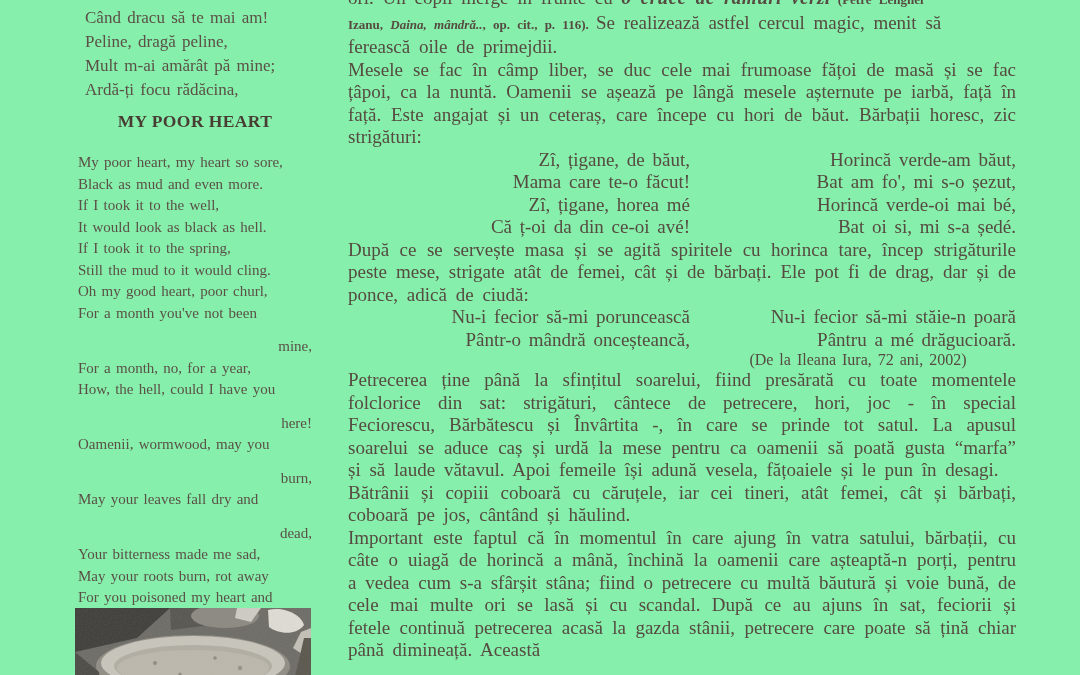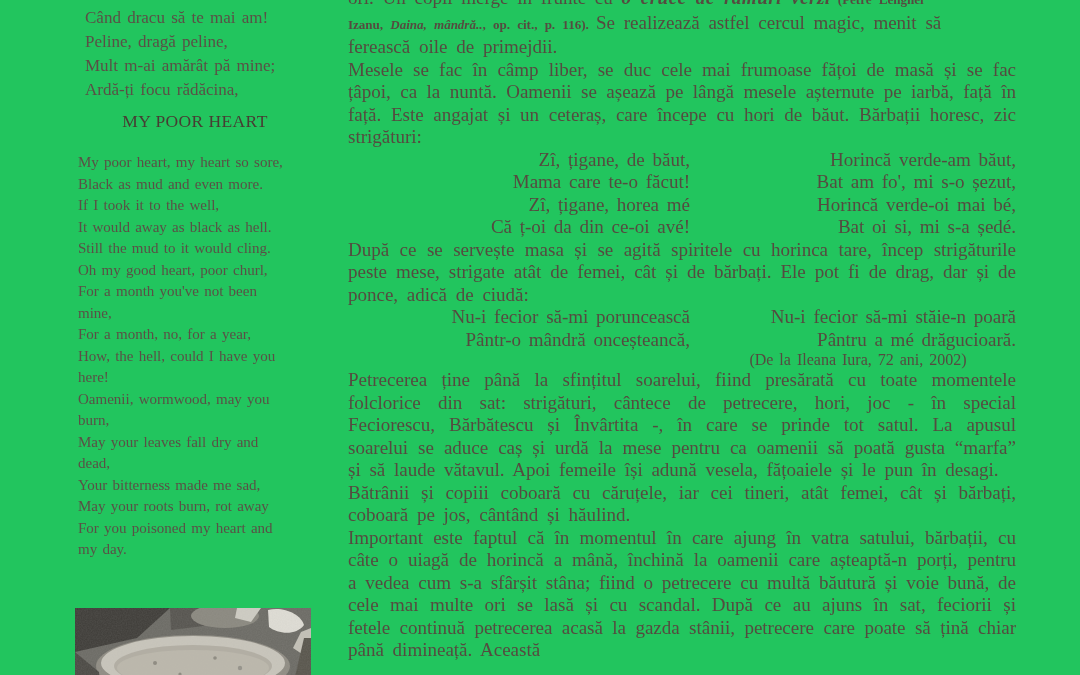--- a/index.html
+++ b/index.html
@@ -1,20 +1,20 @@
 <!DOCTYPE html>
 <html><head>
 <meta charset="utf-8">
 <style>
   html, body { margin: 0; padding: 0; background: #fcfbf7; }
   .page {
     position: relative;
     width: 1080px;
     height: 675px;
-    background: #22c55e;
+    background: #86efac;
     overflow: hidden;
     font-family: "Liberation Serif", serif;
     color: #5a5046;
   }
 
   
   .left-col {
     position: absolute;
     left: 78px;
     top: 6px;
@@ -22,35 +22,35 @@
   }
   .ro-verse .pline {
     font-size: 17px;
     line-height: 24px;
     white-space: nowrap;
     word-spacing: 2px;
     padding-left: 7px;
   }
   .heading {
     font-size: 17.5px;
-    font-weight: normal;
+    font-weight: bold;
     text-align: center;
     margin: 9px 0 11px 0;
     line-height: 21px;
     color: #46 3c32;
   }
   .heading { color: #473d33; letter-spacing: 0.4px; }
   .en-poem { margin-top: 20px; }
   .en-poem .pline {
     font-size: 15px;
     line-height: 21.5px;
     word-spacing: 1.5px;
     white-space: nowrap;
   }
-  .en-poem .pline.cont { text-align: left; white-space: normal; }
+  .en-poem .pline.cont { text-align: right; white-space: normal; margin-top: 12px; }
 
   
   .photo {
     position: absolute;
     left: 75px;
     top: 608px;
     width: 236px;
     height: 120px;
   }
 
@@ -101,21 +101,22 @@
         <div class="pline">Când dracu să te mai am!</div>
         <div class="pline">Peline, dragă peline,</div>
         <div class="pline">Mult m-ai amărât pă mine;</div>
         <div class="pline">Ardă-ți focu rădăcina,</div>
       </div>
     <h2 class="heading">MY POOR HEART</h2>
     <div class="en-poem">
         <div class="pline">My poor heart, my heart so sore,</div>
         <div class="pline">Black as mud and even more.</div>
         <div class="pline">If I took it to the well,</div>
-        <div class="pline">It would away as black as hell.</div>
+        <div class="pline">It would look as black as hell.</div>
+        <div class="pline">If I took it to the spring,</div>
         <div class="pline">Still the mud to it would cling.</div>
         <div class="pline">Oh my good heart, poor churl,</div>
         <div class="pline">For a month you've not been</div>
         <div class="pline cont">mine,</div>
         <div class="pline">For a month, no, for a year,</div>
         <div class="pline">How, the hell, could I have you</div>
         <div class="pline cont">here!</div>
         <div class="pline">Oamenii, wormwood, may you</div>
         <div class="pline cont">burn,</div>
         <div class="pline">May your leaves fall dry and</div>

